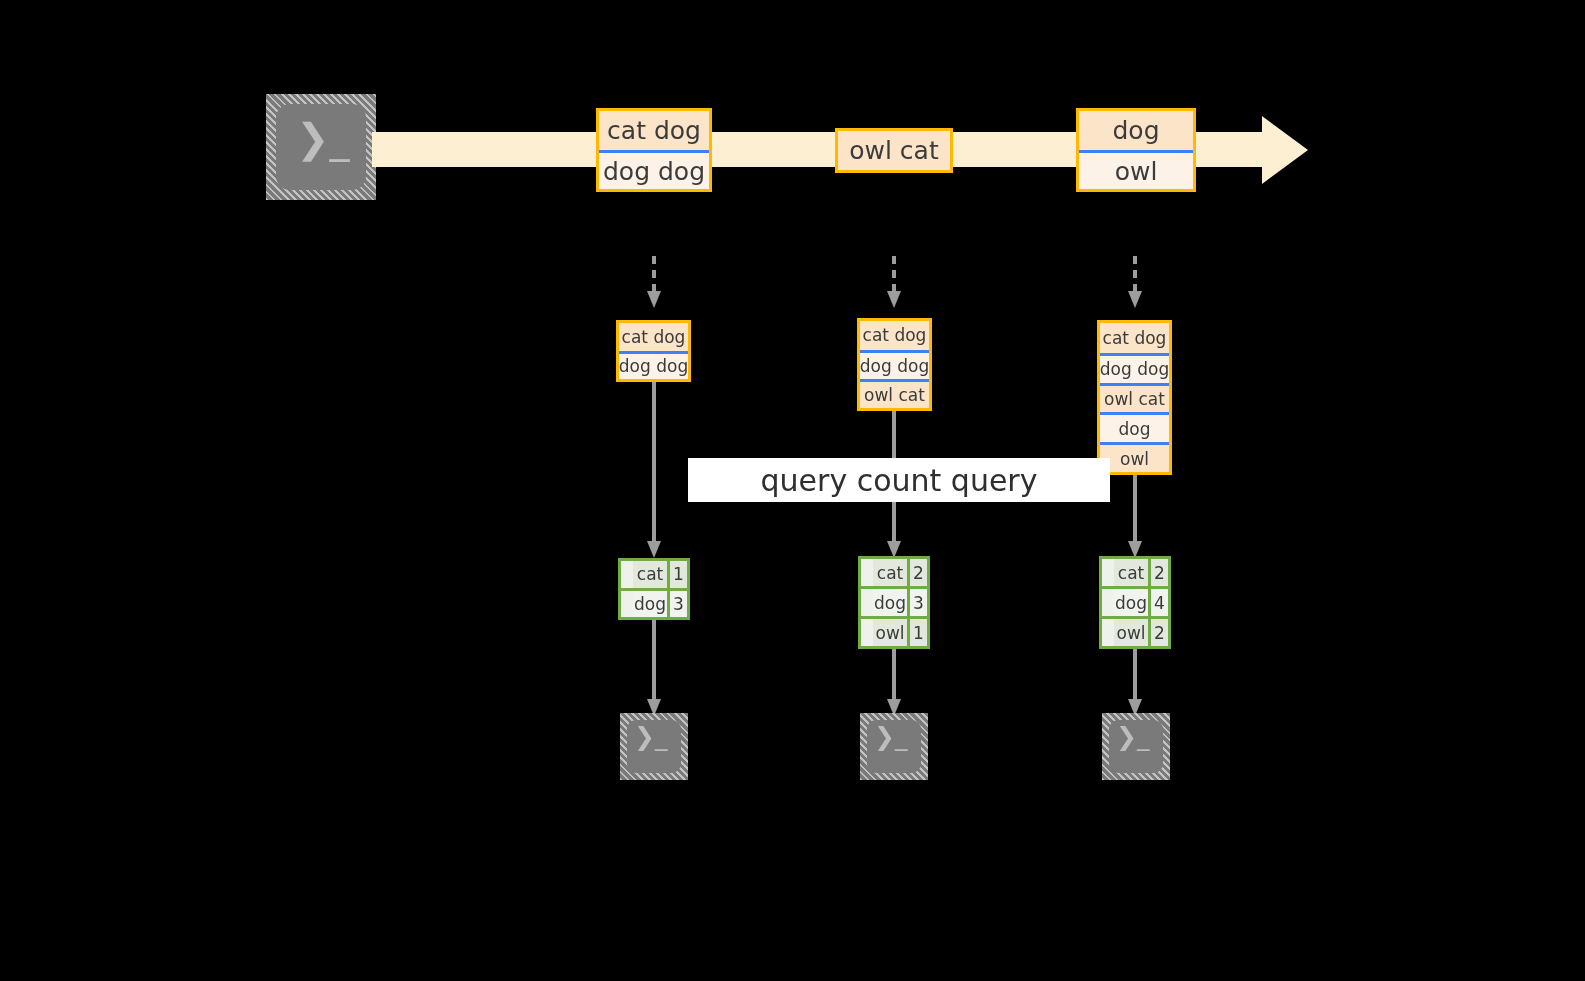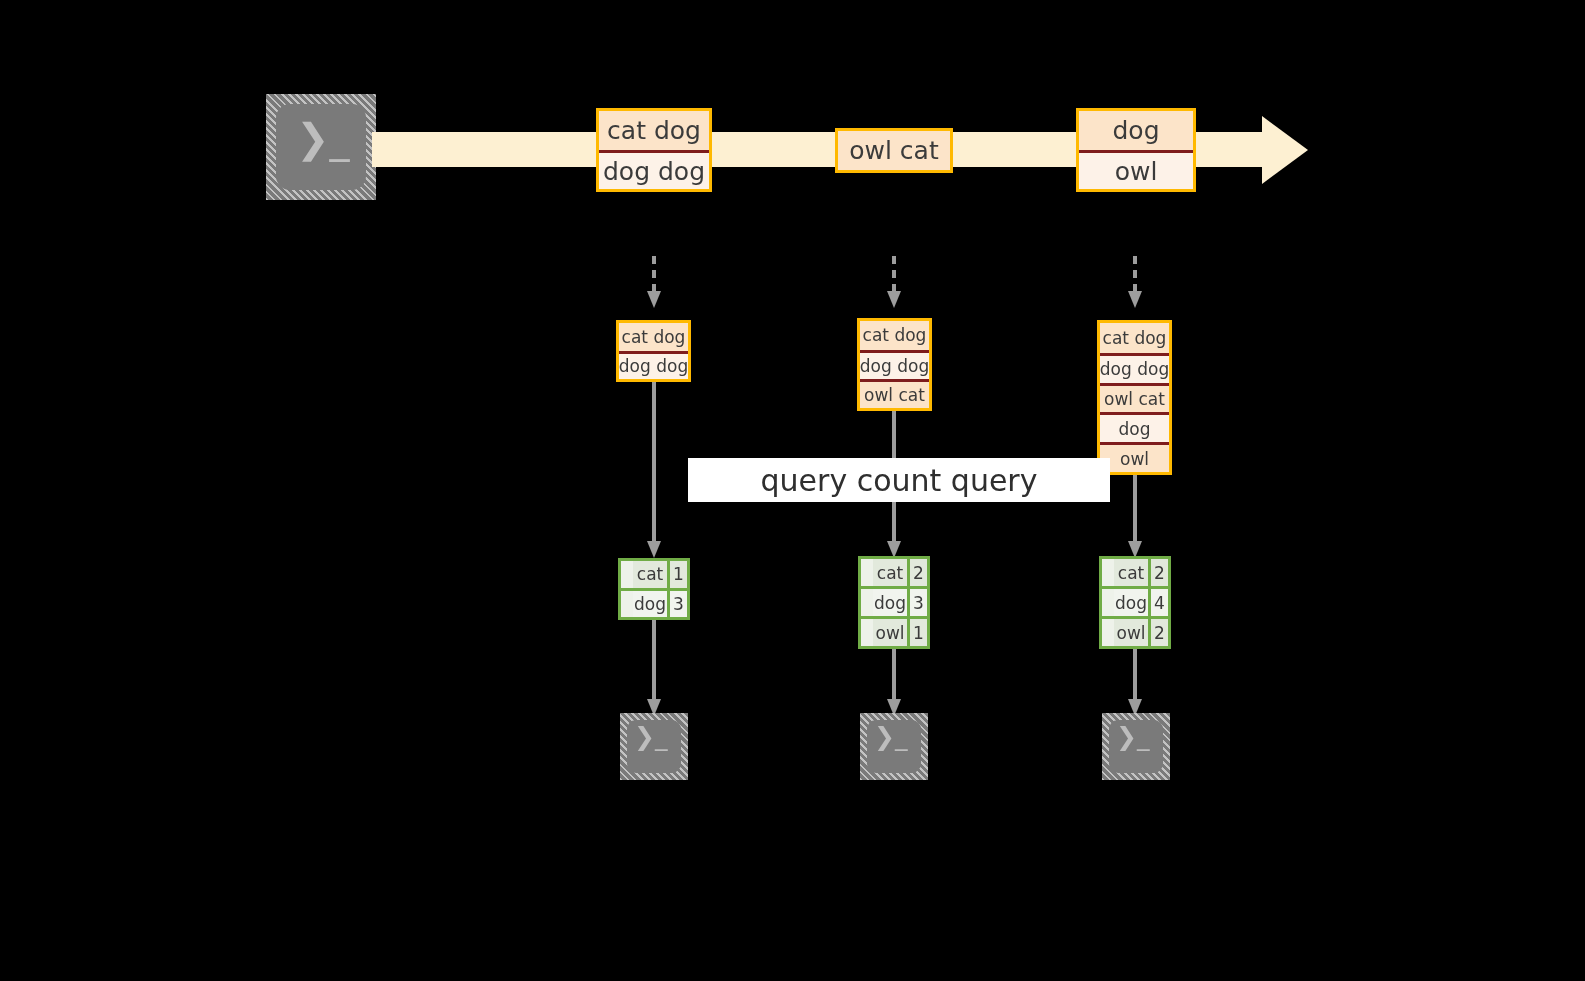--- a/index.html
+++ b/index.html
@@ -88,21 +88,21 @@
   }
   .obox .cell {
     flex: 1 1 auto;
     display: flex;
     align-items: center;
     justify-content: center;
     color: #3b3b3b;
     box-sizing: border-box;
     white-space: nowrap;
   }
-  .obox .cell + .cell { border-top: 3px solid #7f1d1d; }
+  .obox .cell + .cell { border-top: 3px solid #3b82f6; }
   .obox .cell.shadeA { background: #fce4c9; }
   .obox .cell.shadeB { background: #fdf2e8; }
 
   
   .obox.big .cell { font-size: 25px; height: 39px; }
   
   .obox.mini .cell { font-size: 17px; height: 31px; }
 
   
   .gtable {

